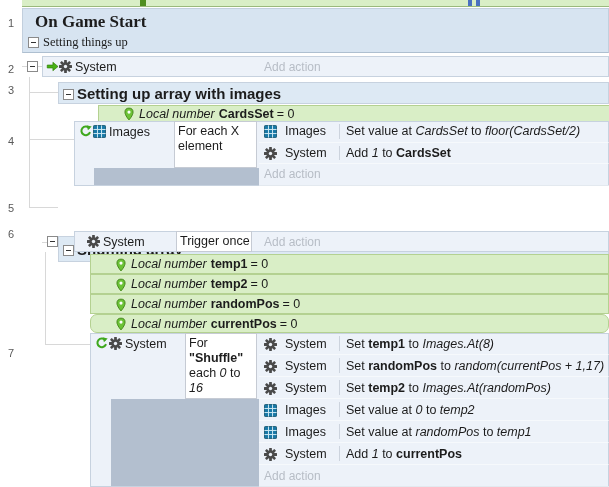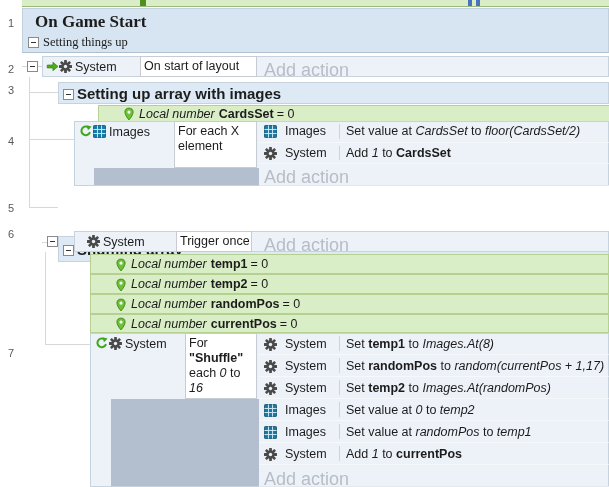--- a/index.html
+++ b/index.html
@@ -11,21 +11,21 @@
   .group{background:var(--group-bg);border:1px solid #c7d2df;}
   .group1{background:var(--group1-bg);border:1px solid #c2cfdd;border-bottom:1px solid #aebfd0;}
   .varrow{background:var(--var-bg);border:1px solid #b4d191;}
   .strip{background:var(--var-bg);border-bottom:1px solid #9ab97c;}
   .cell{position:absolute;box-sizing:border-box;background:var(--cell-bg);border:1px solid #c6cbd4;
         font-size:12.5px;line-height:15px;padding:2px 3px;color:var(--text);}
   .nowrap{white-space:nowrap;overflow:hidden;}
   .txt{font-size:12.5px;line-height:15px;white-space:nowrap;}
   .i{font-style:italic;}
   .b{font-weight:bold;}
-  .addaction{color:var(--add-color);font-size:18px;white-space:nowrap;}
+  .addaction{color:var(--add-color);font-size:12px;white-space:nowrap;}
   .num{position:absolute;left:0;width:14px;text-align:right;font-size:11px;color:#595959;}
   .minus{position:absolute;width:11px;height:11px;background:#fff;border:1px solid #8a8a8a;box-sizing:border-box;}
   .minus:after{content:"";position:absolute;left:2px;right:2px;top:4px;height:1px;background:#333;}
   .gtitle{font-weight:bold;font-size:15px;white-space:nowrap;letter-spacing:0;}
   .g1title{font-weight:bold;font-size:17px;white-space:nowrap;}
   .guide{position:absolute;background:#d8d8d8;}
   .divider{position:absolute;width:1px;background:#ccd3dd;}
   .arow{position:absolute;box-sizing:border-box;border-bottom:1px solid rgba(255,255,255,0.5);}
   .filler{position:absolute;background:var(--filler);}
   svg{display:block;}
@@ -77,21 +77,20 @@
             <rect x="-1.7" y="-8.2" width="3.4" height="4.6" rx="1" transform="rotate(180)"></rect>
             <rect x="-1.7" y="-8.2" width="3.4" height="4.6" rx="1" transform="rotate(225)"></rect>
             <rect x="-1.7" y="-8.2" width="3.4" height="4.6" rx="1" transform="rotate(270)"></rect>
             <rect x="-1.7" y="-8.2" width="3.4" height="4.6" rx="1" transform="rotate(315)"></rect>
             <circle r="5.1"></circle>
           </g>
           <circle r="2.1" fill="#edf2f9"></circle>
         </svg>
       </div>
       <div class="abs txt" style="left: 32px; top: 3px;">System</div>
-      <div class="cell nowrap" style="left: 97px; top: -1px; width: 117px; height: 21px;"><span>On start of layout</span></div>
       <div class="abs addaction" style="left: 221px; top: 3px;">Add action</div>
     </div>
     <div class="minus" style="left: 27px; top: 61px;"></div>
     <div class="blk group" style="left: 58px; top: 82px; width: 551px; height: 22px;">
       <div class="minus" style="left: 4px; top: 6px;"></div>
       <div class="abs gtitle" style="left: 18px; top: 2px;">Setting up array with images</div>
     </div>
     <div class="blk varrow" style="left: 74px; top: 105px; width: 535px; height: 17px; margin-left: 24px;">
       <div class="abs" style="left: 24px; top: 1px; width: 13px; height: 14px;">
         <svg width="12" height="14" viewBox="0 0 16 18">
@@ -199,21 +198,21 @@
     </div>
     <div class="blk varrow" style="left: 90px; top: 294px; width: 519px; height: 20px;">
       <div class="abs" style="left: 24px; top: 3px; width: 13px; height: 14px;">
         <svg width="12" height="14" viewBox="0 0 16 18">
           <path d="M8 17C8 17 2.6 10.8 2.6 6.6a5.4 5.4 0 1 1 10.8 0C13.4 10.8 8 17 8 17z" fill="#6cc236" stroke="#3c7f12" stroke-width="1.2"></path>
           <circle cx="8" cy="6.4" r="2.1" fill="#fff"></circle>
         </svg>
       </div>
       <div class="abs txt" style="left: 40px; top: 2px;"><span class="i">Local number</span><span class="b" style="margin-left: 4px;">randomPos</span><span style="margin-left: 3px;">= 0</span></div>
     </div>
-    <div class="blk varrow" style="left: 90px; top: 314px; width: 519px; height: 19px;">
+    <div class="blk varrow" style="left: 90px; top: 314px; width: 519px; height: 19px; border-radius: 7px;">
       <div class="abs" style="left: 24px; top: 2px; width: 13px; height: 14px;">
         <svg width="12" height="14" viewBox="0 0 16 18">
           <path d="M8 17C8 17 2.6 10.8 2.6 6.6a5.4 5.4 0 1 1 10.8 0C13.4 10.8 8 17 8 17z" fill="#6cc236" stroke="#3c7f12" stroke-width="1.2"></path>
           <circle cx="8" cy="6.4" r="2.1" fill="#fff"></circle>
         </svg>
       </div>
       <div class="abs txt" style="left: 40px; top: 2px;"><span class="i">Local number</span><span class="b" style="margin-left: 4px;">currentPos</span><span style="margin-left: 3px;">= 0</span></div>
     </div>
     <div class="blk event" style="left: 90px; top: 333px; width: 519px; height: 154px;">
       <div class="abs" style="left: 4px; top: 3px; width: 13px; height: 14px;">

